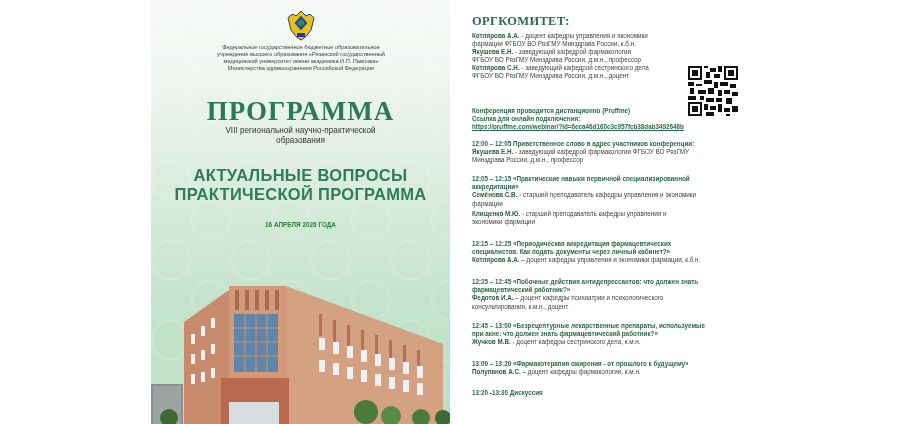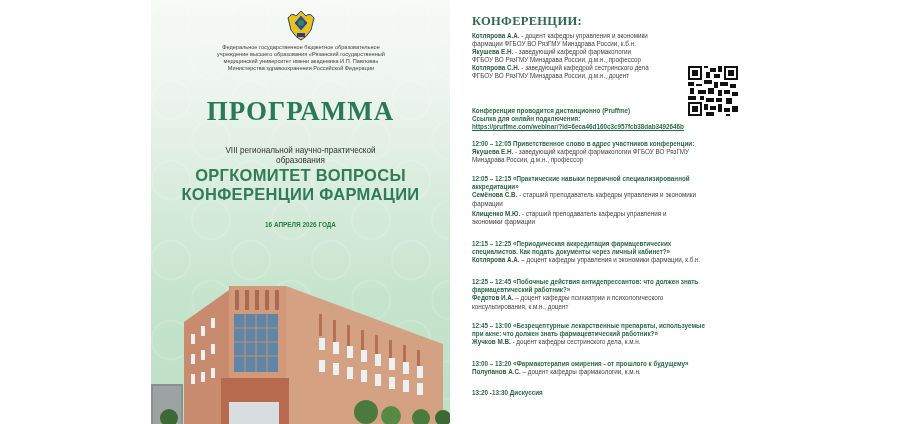--- a/index.html
+++ b/index.html
@@ -26,21 +26,21 @@
     position:absolute; left:30px; top:44px; width:240px; text-align:center;
     font-size:5.6px; line-height:7px; color:#444;
   }
   .prog-title {
     position:absolute; left:0; top:96px; width:299px; text-align:center;
     font-family:"Liberation Serif", serif; font-weight:bold; font-size:27px;
     color:#2a7a55; letter-spacing:1px;
   }
   .conf-sub {
     position:absolute; left:0; top:126px; width:299px; text-align:center;
-    font-size:8.2px; line-height:10px; color:#333;margin-top:20px;
+    font-size:8.2px; line-height:10px; color:#333;
   }
   .topic-title {
     position:absolute; left:0; top:166px; width:299px; text-align:center;
     font-weight:bold; font-size:16.5px; line-height:19px; color:#2e7d56; letter-spacing:.3px;
   }
   .date {
     position:absolute; left:0; top:221px; width:299px; text-align:center;
     font-weight:bold; font-size:6.4px; color:#2e7d3a;
   }
   .building {
@@ -82,22 +82,22 @@
     <div>медицинский университет имени академика И.П. Павлова»</div>
     <div>Министерства здравоохранения Российской Федерации</div>
   </div>
 
   <div class="prog-title">ПРОГРАММА</div>
   <div class="conf-sub">
     <div>VIII региональной научно-практической</div>
     <div>образования</div>
   </div>
   <div class="topic-title">
-    <div>ОРГКОМИТЕТ ВОПРОСЫ</div>
-    <div>КОНФЕРЕНЦИИ ФАРМАЦИИ</div>
+    <div>АКТУАЛЬНЫЕ ВОПРОСЫ</div>
+    <div>ПРАКТИЧЕСКОЙ ПРОГРАММА</div>
   </div>
   <div class="date">16 АПРЕЛЯ 2026 ГОДА</div>
 
   <svg class="building" viewBox="0 0 299 162" preserveAspectRatio="none">
 
     <rect x="0" y="122" width="32" height="40" fill="#8c8f90"></rect>
     <rect x="2" y="124" width="28" height="38" fill="#9da2a3"></rect>
 
     <polygon points="33,60 78,28 78,162 33,162" fill="#c98b6d"></polygon>
     <polygon points="78,24 135,24 135,162 78,162" fill="#d29a7b"></polygon>
@@ -167,21 +167,21 @@
     <circle cx="18" cy="156" r="9" fill="#3d6a34"></circle>
     <circle cx="215" cy="150" r="12" fill="#4a7a3e"></circle>
     <circle cx="240" cy="154" r="10" fill="#578a45"></circle>
     <circle cx="270" cy="156" r="9" fill="#4a7a3e"></circle>
     <circle cx="292" cy="156" r="8" fill="#3d6a34"></circle>
   </svg>
 </div>
 
 <div class="right-panel">
 
-  <div class="sec-head item" style="top:14px">КОНФЕРЕНЦИИ:</div>
+  <div class="sec-head item" style="top:14px">ОРГКОМИТЕТ:</div>
   <div class="item txt" style="top:32px">
     <span class="b">Котлярова А.А.</span><span> - доцент кафедры управления и экономики</span><br>
     <span>фармации ФГБОУ ВО РязГМУ Минздрава России, к.б.н.</span>
   </div>
   <div class="item txt" style="top:48px">
     <span class="b">Якушева Е.Н.</span><span> - заведующий кафедрой фармакологии</span><br>
     <span>ФГБОУ ВО РязГМУ Минздрава России, д.м.н., профессор</span>
   </div>
   <div class="item txt" style="top:64px">
     <span class="b">Котлярова С.Н.</span><span> - заведующий кафедрой сестринского дела</span><br>

